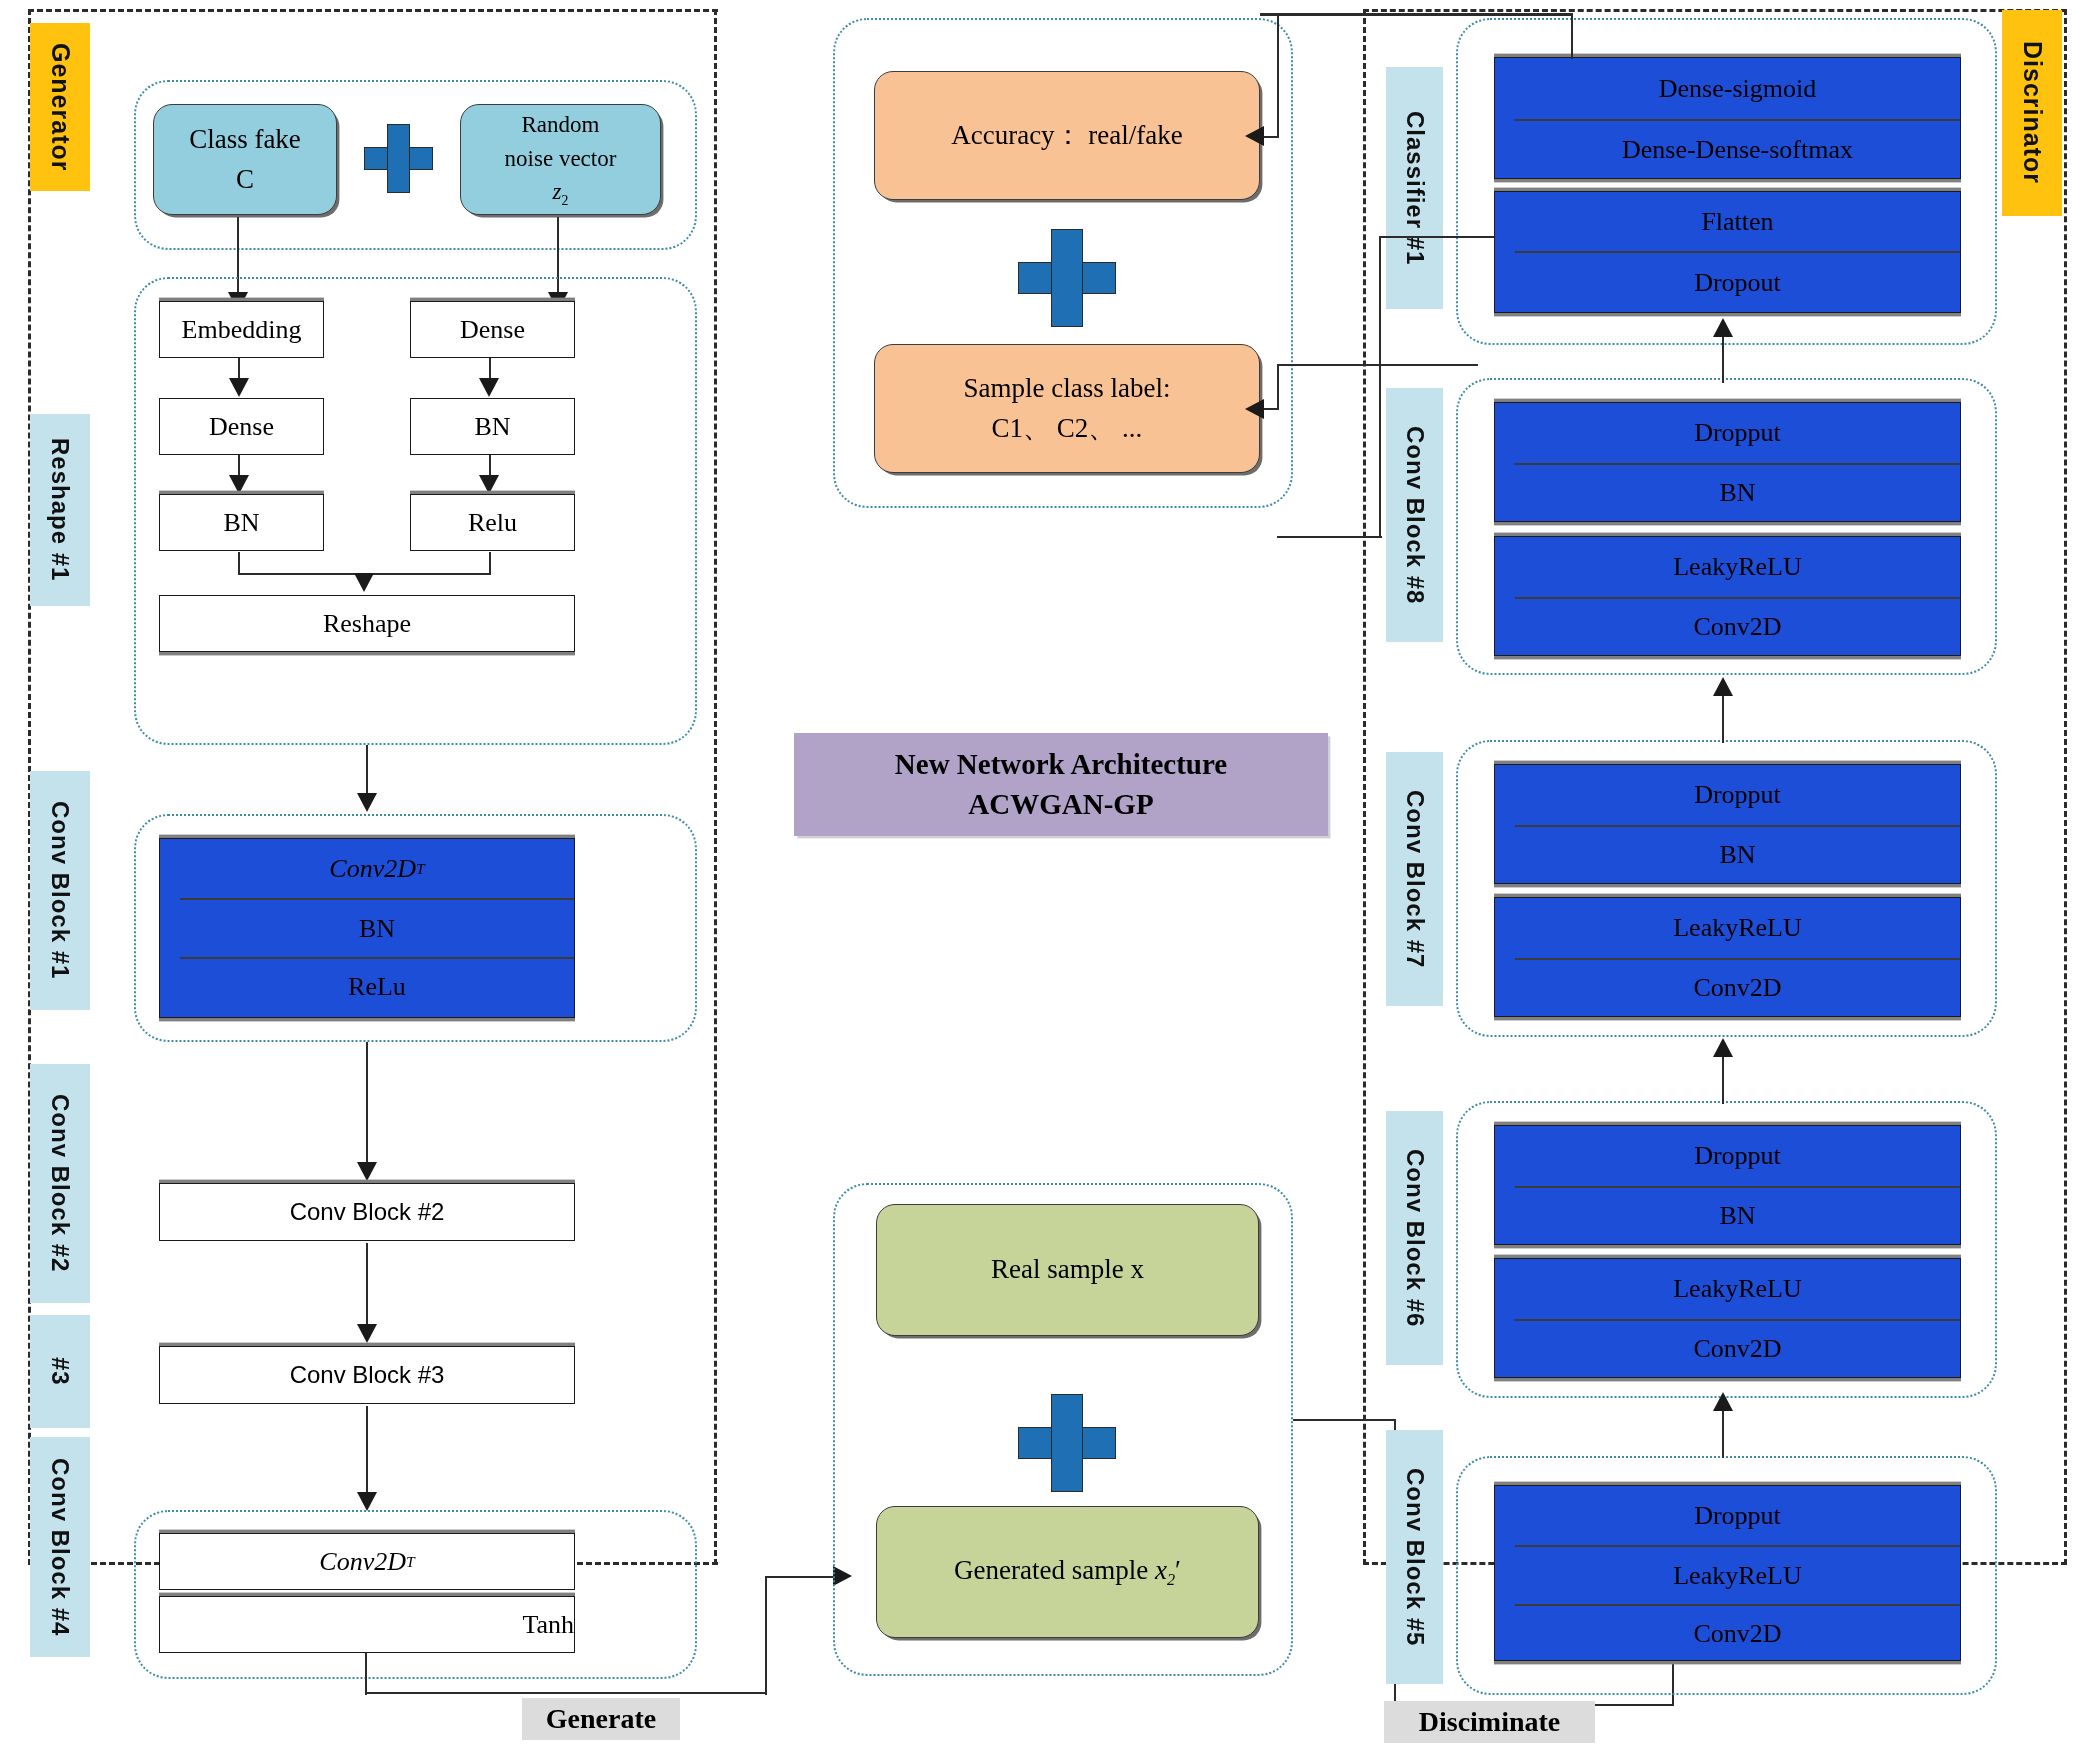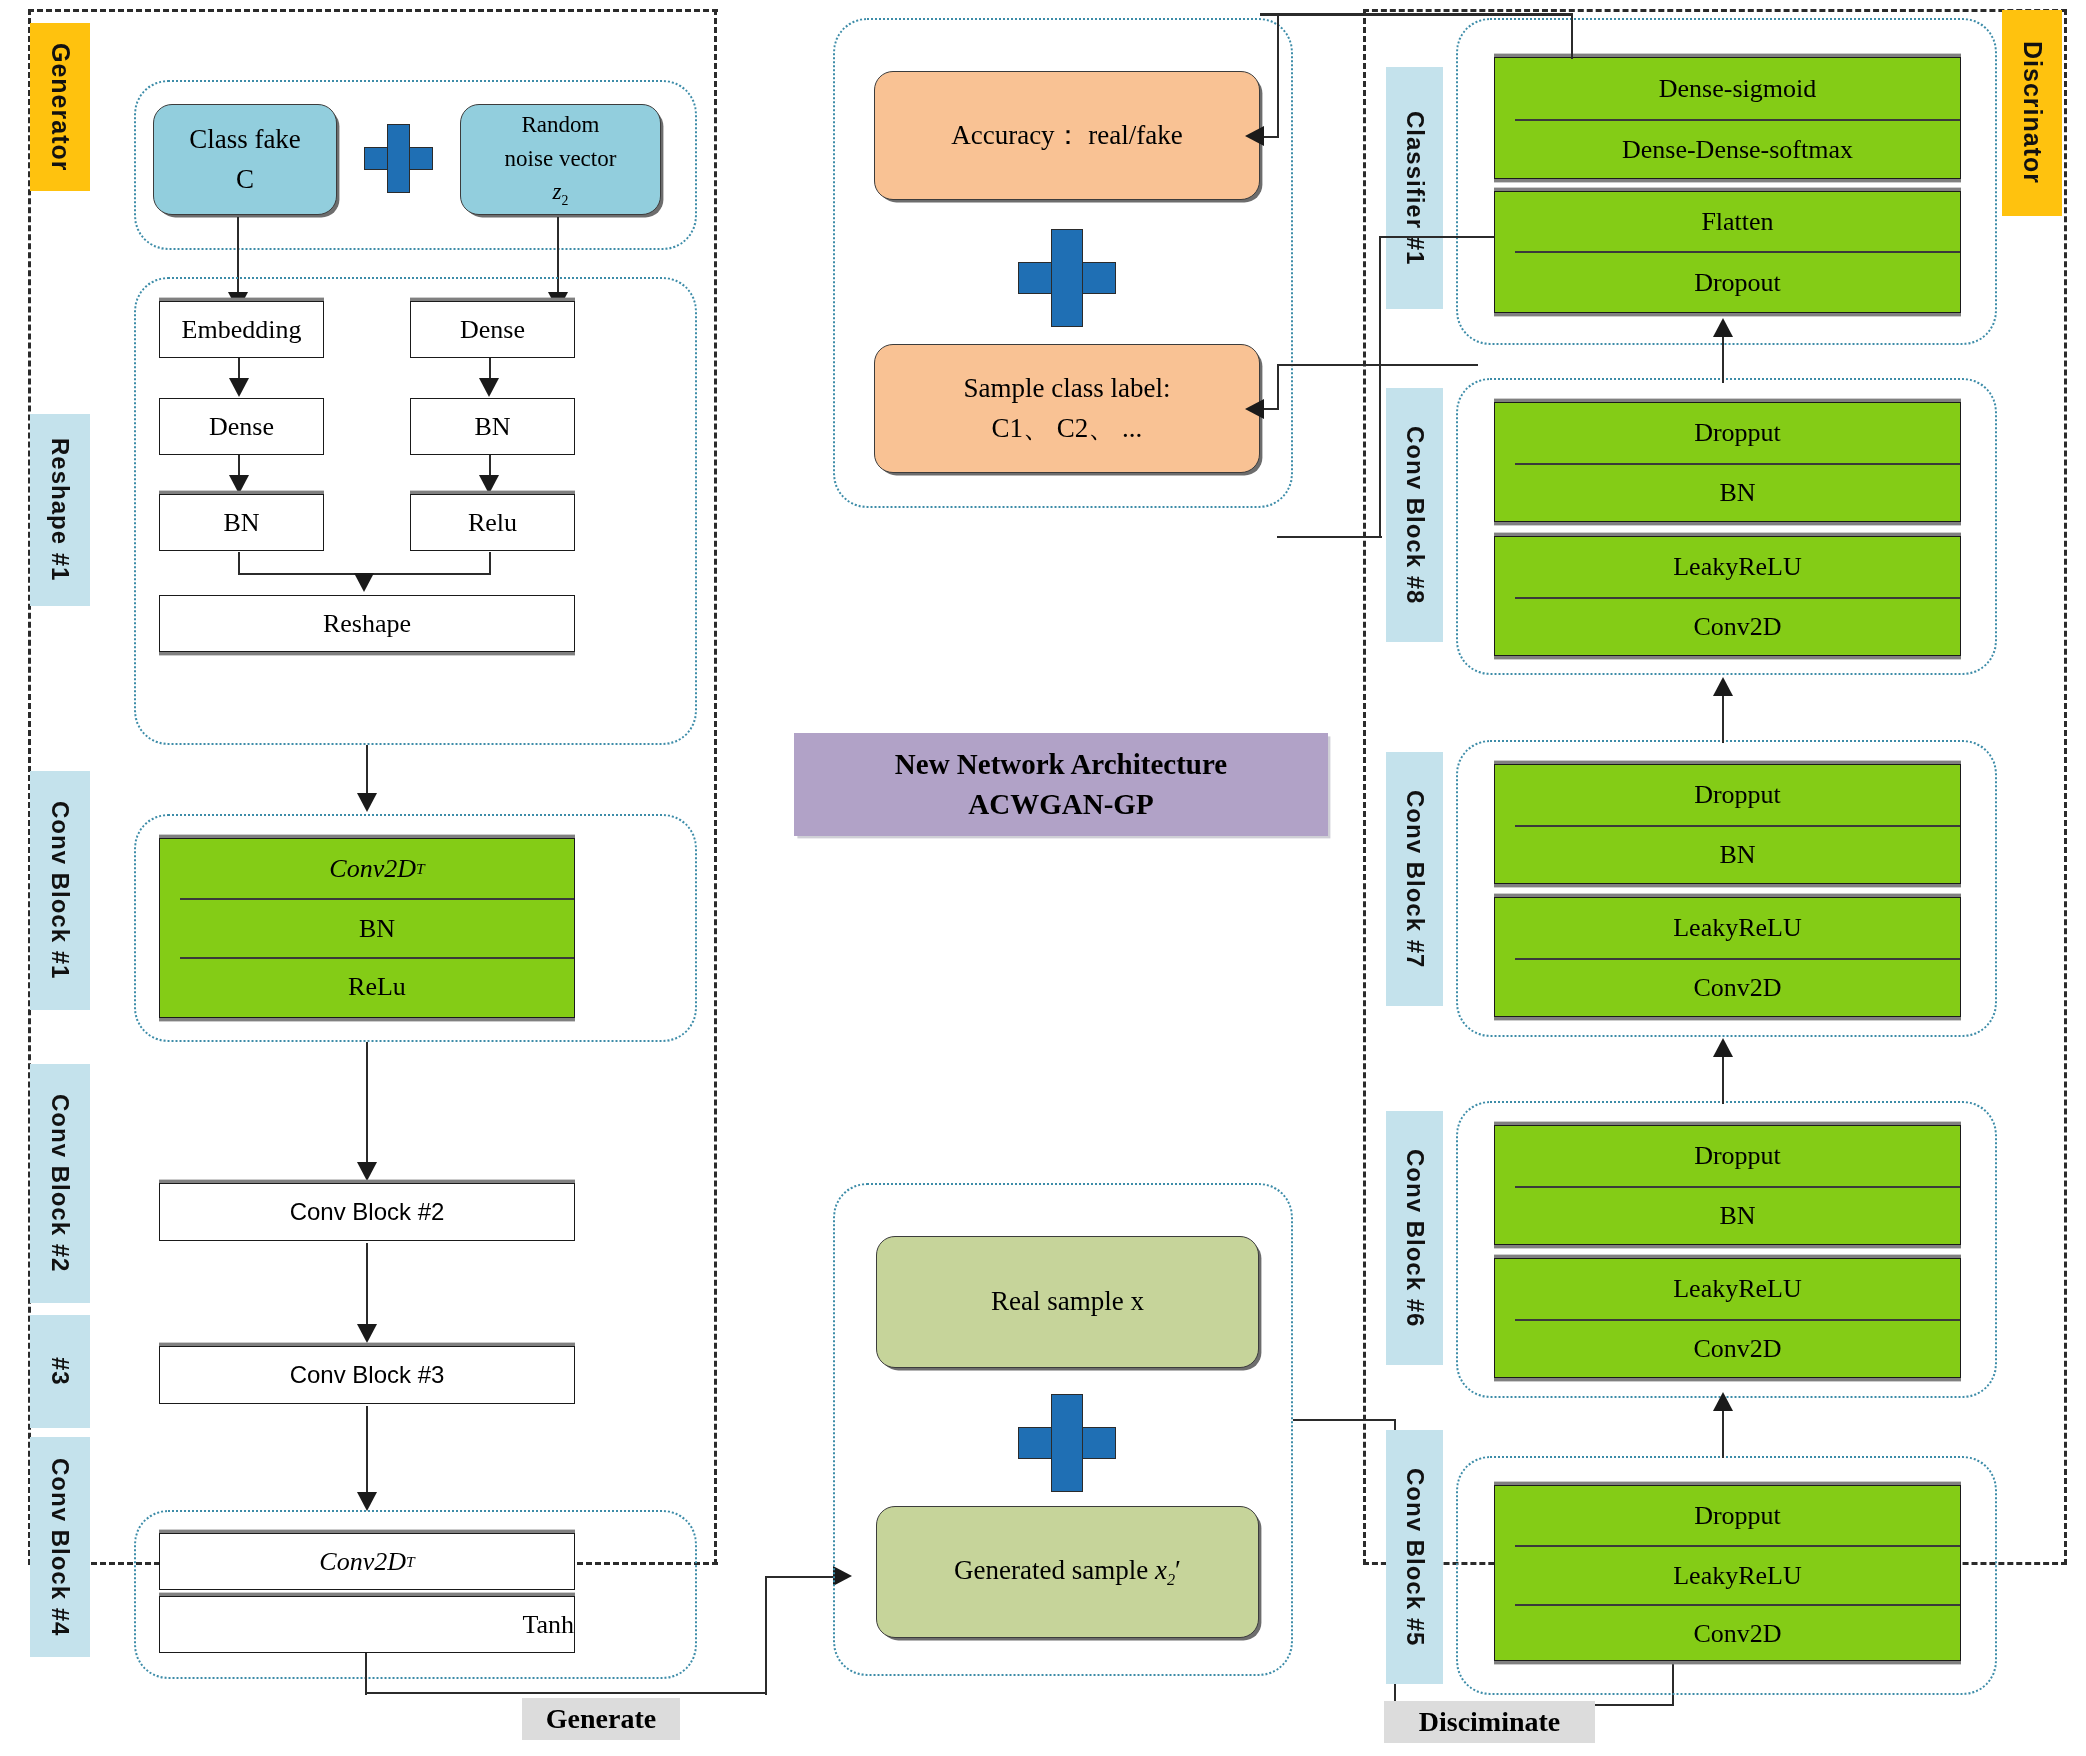--- a/index.html
+++ b/index.html
@@ -21,21 +21,21 @@
     border:1.9px solid #1a1a1a;
     box-shadow:0 -3.4px 0 0 #808080;
     font-size:26px;color:#000;
     display:flex;align-items:center;justify-content:center;text-align:center;
   }
   .layer.nosh{box-shadow:none;}
   .layer.botsh{box-shadow:0 3.4px 0 0 #808080;}
 
   
   .stack{position:absolute;box-sizing:border-box;
-         border:1.9px solid #1a1a1a;background:#84cc16;
+         border:1.9px solid #1a1a1a;background:#1d4ed8;
          box-shadow:0 -3.4px 0 0 #808080, 0 3.4px 0 0 #808080;padding-left:20px;}
   .stack .row{box-sizing:border-box;display:flex;align-items:center;
               justify-content:center;text-align:center;font-size:26px;color:#000;}
   .stack .row + .row{border-top:2.4px solid #3a3a3a;}
 
   
   .node{
     border:1.9px solid #3c3c3c;border-radius:19px;
     display:flex;align-items:center;justify-content:center;text-align:center;
     font-size:27px;color:#000;line-height:1.45;
@@ -269,21 +269,21 @@
   <div class="ln lnh" style="left:1277px;top:364px;width:201px;"></div>
   <div class="arw left" style="left:1245px;top:399px;"></div>
 
   <div class="abs titleplate" style="left:794px;top:733px;width:534px;height:103px;">
     <div>New Network Architecture</div>
     <div>ACWGAN-GP</div>
   </div>
 
   <div class="abs dotgroup" style="left:833px;top:1183px;width:460px;height:493px;"></div>
 
-  <div class="abs node green" style="left:876px;top:1236px;width:383px;height:132px;">
+  <div class="abs node green" style="left:876px;top:1204px;width:383px;height:132px;">
     <span>Real sample x</span>
   </div>
 
   <div class="plus" style="left:1018px;top:1394px;width:96px;height:96px;">
     <i class="h"></i>
       <i class="v"></i>
   </div>
 
   <div class="abs node green" style="left:876px;top:1506px;width:383px;height:132px;">
     <span><span>Generated sample </span><i class="ital">x</i><sub class="ital">2</sub><span>′</span></span>

